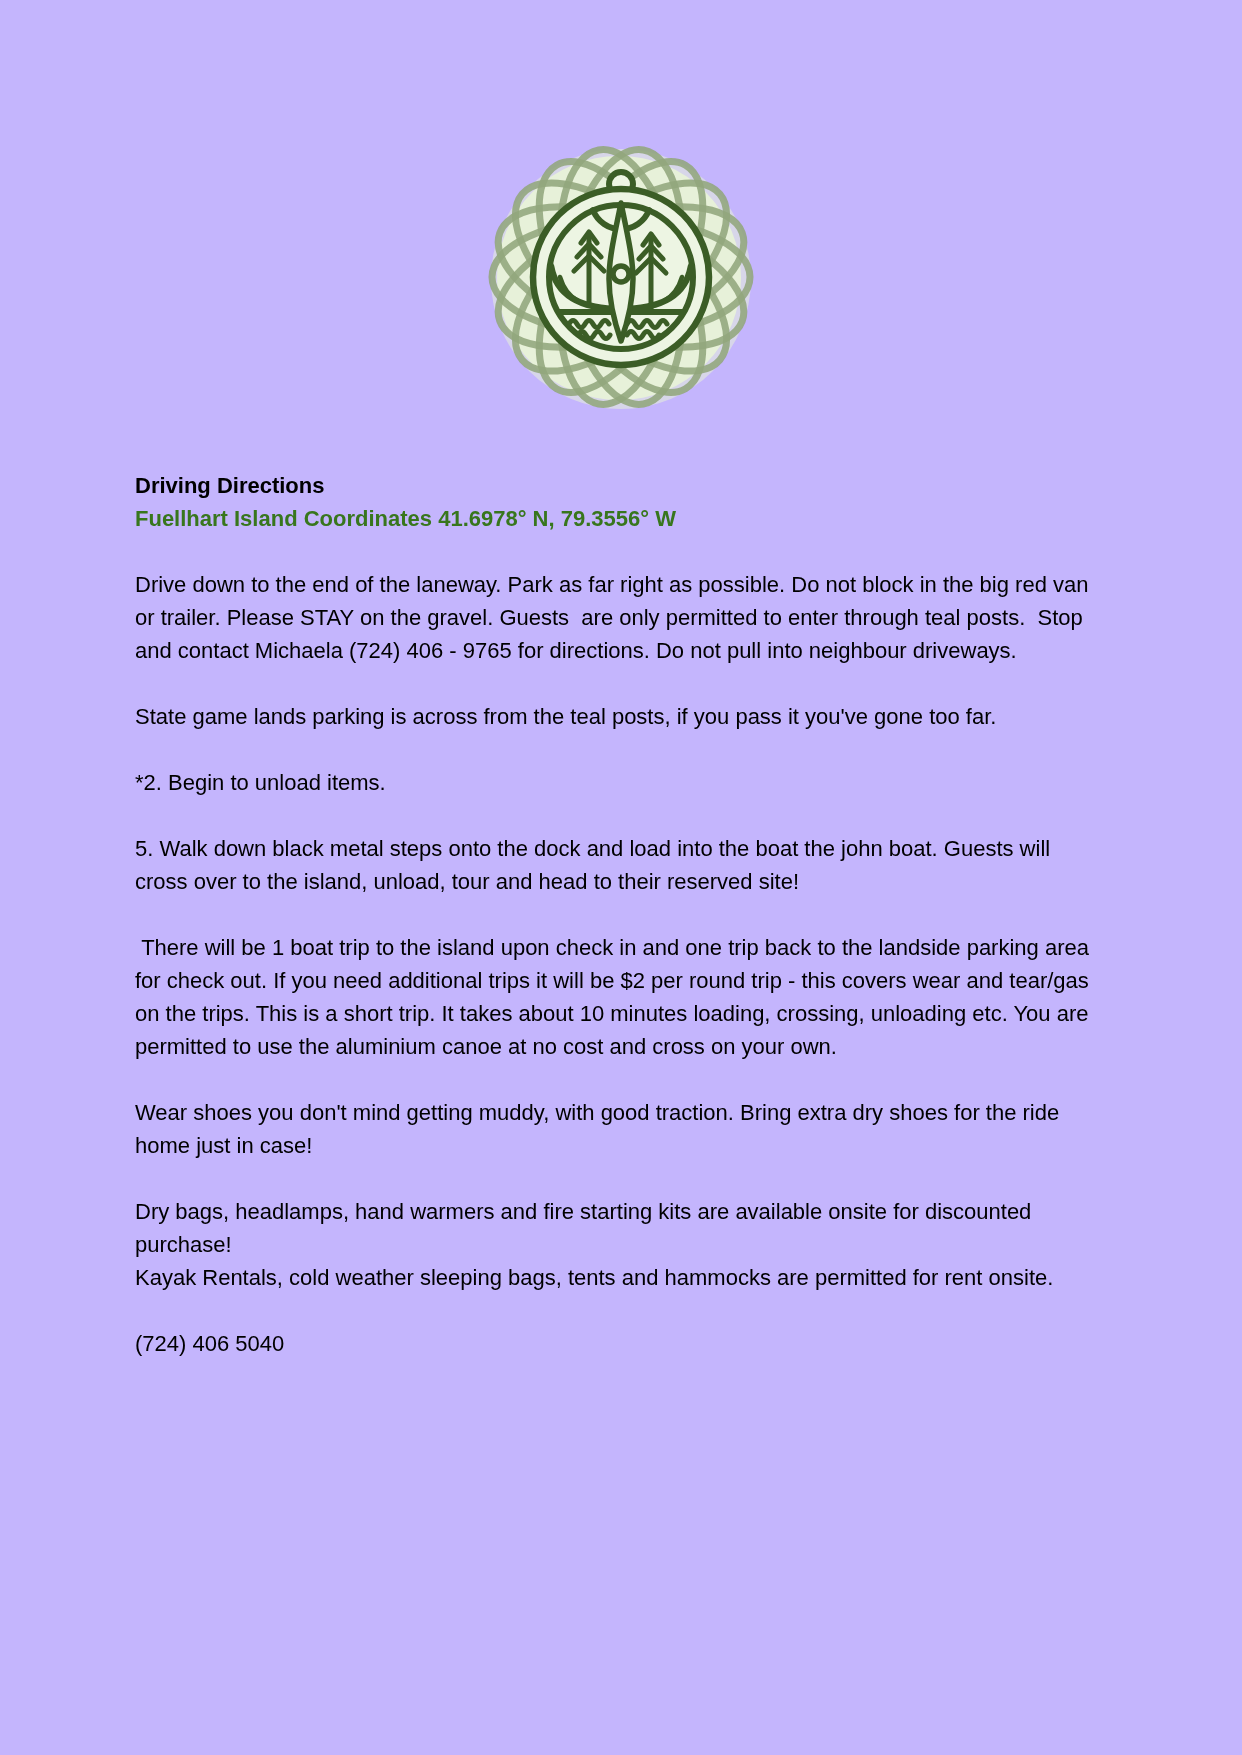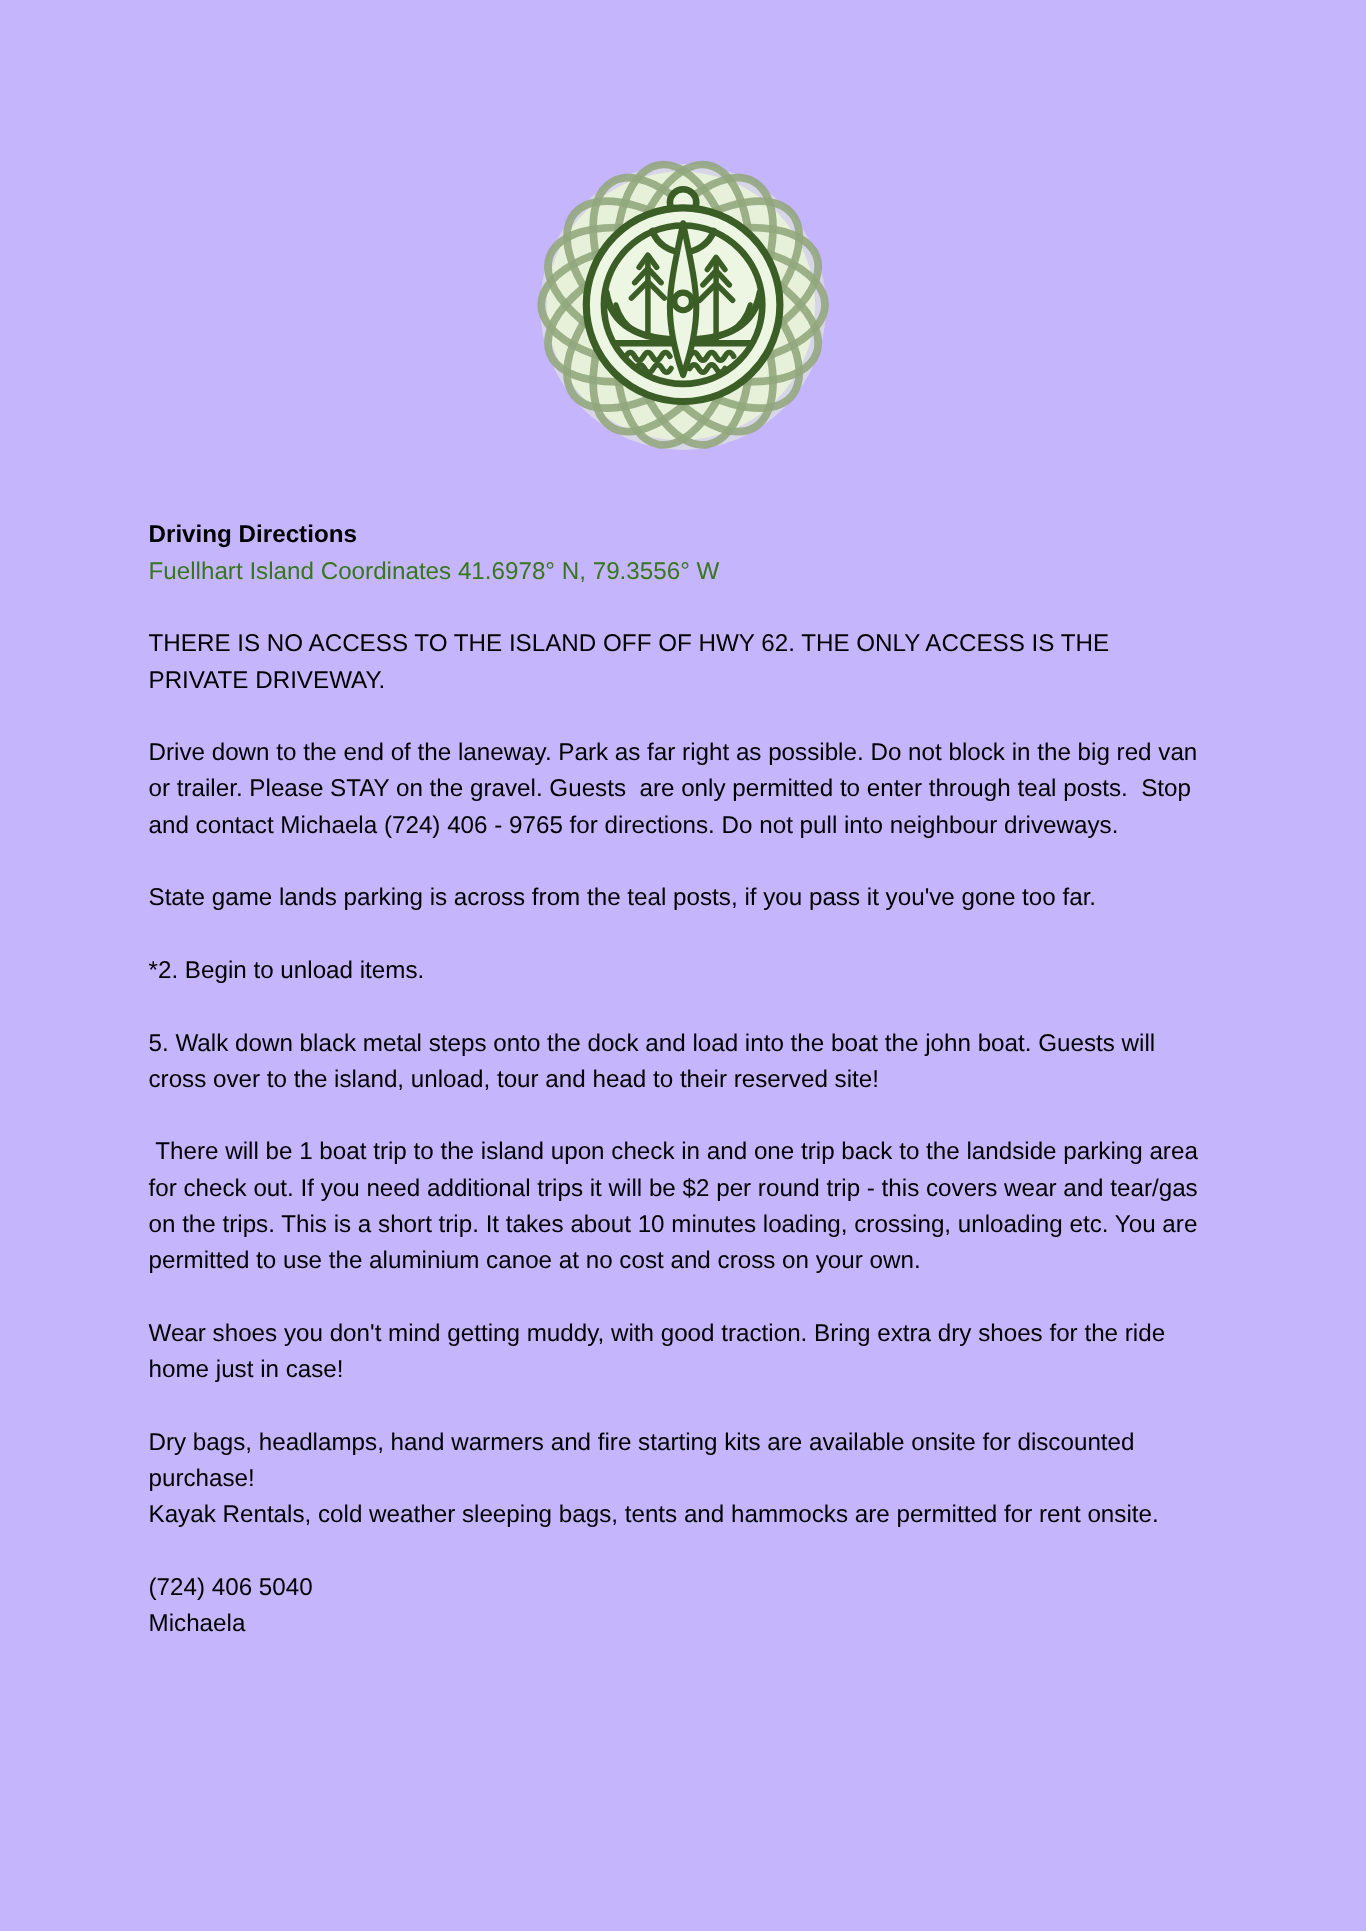--- a/index.html
+++ b/index.html
@@ -26,21 +26,21 @@
     font-size: 22px;
     line-height: 33px;
     color: #000000;
   }
   .content p {
     margin: 0 0 33px 0;
     white-space: pre-wrap;
   }
   .content p.tight { margin-bottom: 0; }
   .h-black { font-weight: 700; color: #000000; }
-  .h-green { font-weight: 400; color: #38761d; }
+  .h-green { font-weight: 700; color: #38761d; }
 </style>
 </head>
 <body>
 
 <div class="page">
 
   <div class="logo-wrap">
     <svg width="280" height="280" viewBox="0 0 280 280">
 
       <g>
@@ -100,26 +100,24 @@
       <g>
         <path d="M 140 66 C 133 100 128 122 128 142 C 128 162 133 184 140 204 C 147 184 152 162 152 142 C 152 122 147 100 140 66 Z" fill="#edf5e3" stroke="#3b5d26" stroke-width="5.5" stroke-linejoin="round"></path>
         <circle cx="140" cy="137" r="8" fill="#edf5e3" stroke="#3b5d26" stroke-width="5.5"></circle>
       </g>
     </svg>
   </div>
 
   <div class="content">
     <p class="h-black tight">Driving Directions</p>
     <p class="h-green">Fuellhart Island Coordinates 41.6978° N, 79.3556° W</p>
-    <p>THERE IS NO ACCESS TO THE ISLAND OFF OF HWY 62. THE ONLY ACCESS IS THE PRIVATE DRIVEWAY.</p>
     <p>Drive down to the end of the laneway. Park as far right as possible. Do not block in the big red van or trailer. Please STAY on the gravel. Guests  are only permitted to enter through teal posts.  Stop and contact Michaela (724) 406 - 9765 for directions. Do not pull into neighbour driveways.</p>
     <p>State game lands parking is across from the teal posts, if you pass it you've gone too far.</p>
     <p>*2. Begin to unload items.</p>
     <p>5. Walk down black metal steps onto the dock and load into the boat the john boat. Guests will cross over to the island, unload, tour and head to their reserved site!</p>
     <p> There will be 1 boat trip to the island upon check in and one trip back to the landside parking area for check out. If you need additional trips it will be $2 per round trip - this covers wear and tear/gas on the trips. This is a short trip. It takes about 10 minutes loading, crossing, unloading etc. You are permitted to use the aluminium canoe at no cost and cross on your own.</p>
     <p>Wear shoes you don't mind getting muddy, with good traction. Bring extra dry shoes for the ride home just in case!</p>
     <p class="tight">Dry bags, headlamps, hand warmers and fire starting kits are available onsite for discounted purchase!</p>
     <p>Kayak Rentals, cold weather sleeping bags, tents and hammocks are permitted for rent onsite.</p>
     <p class="tight">(724) 406 5040</p>
-    <p class="tight">Michaela</p>
   </div>
 
 </div>
 
 </body></html>

